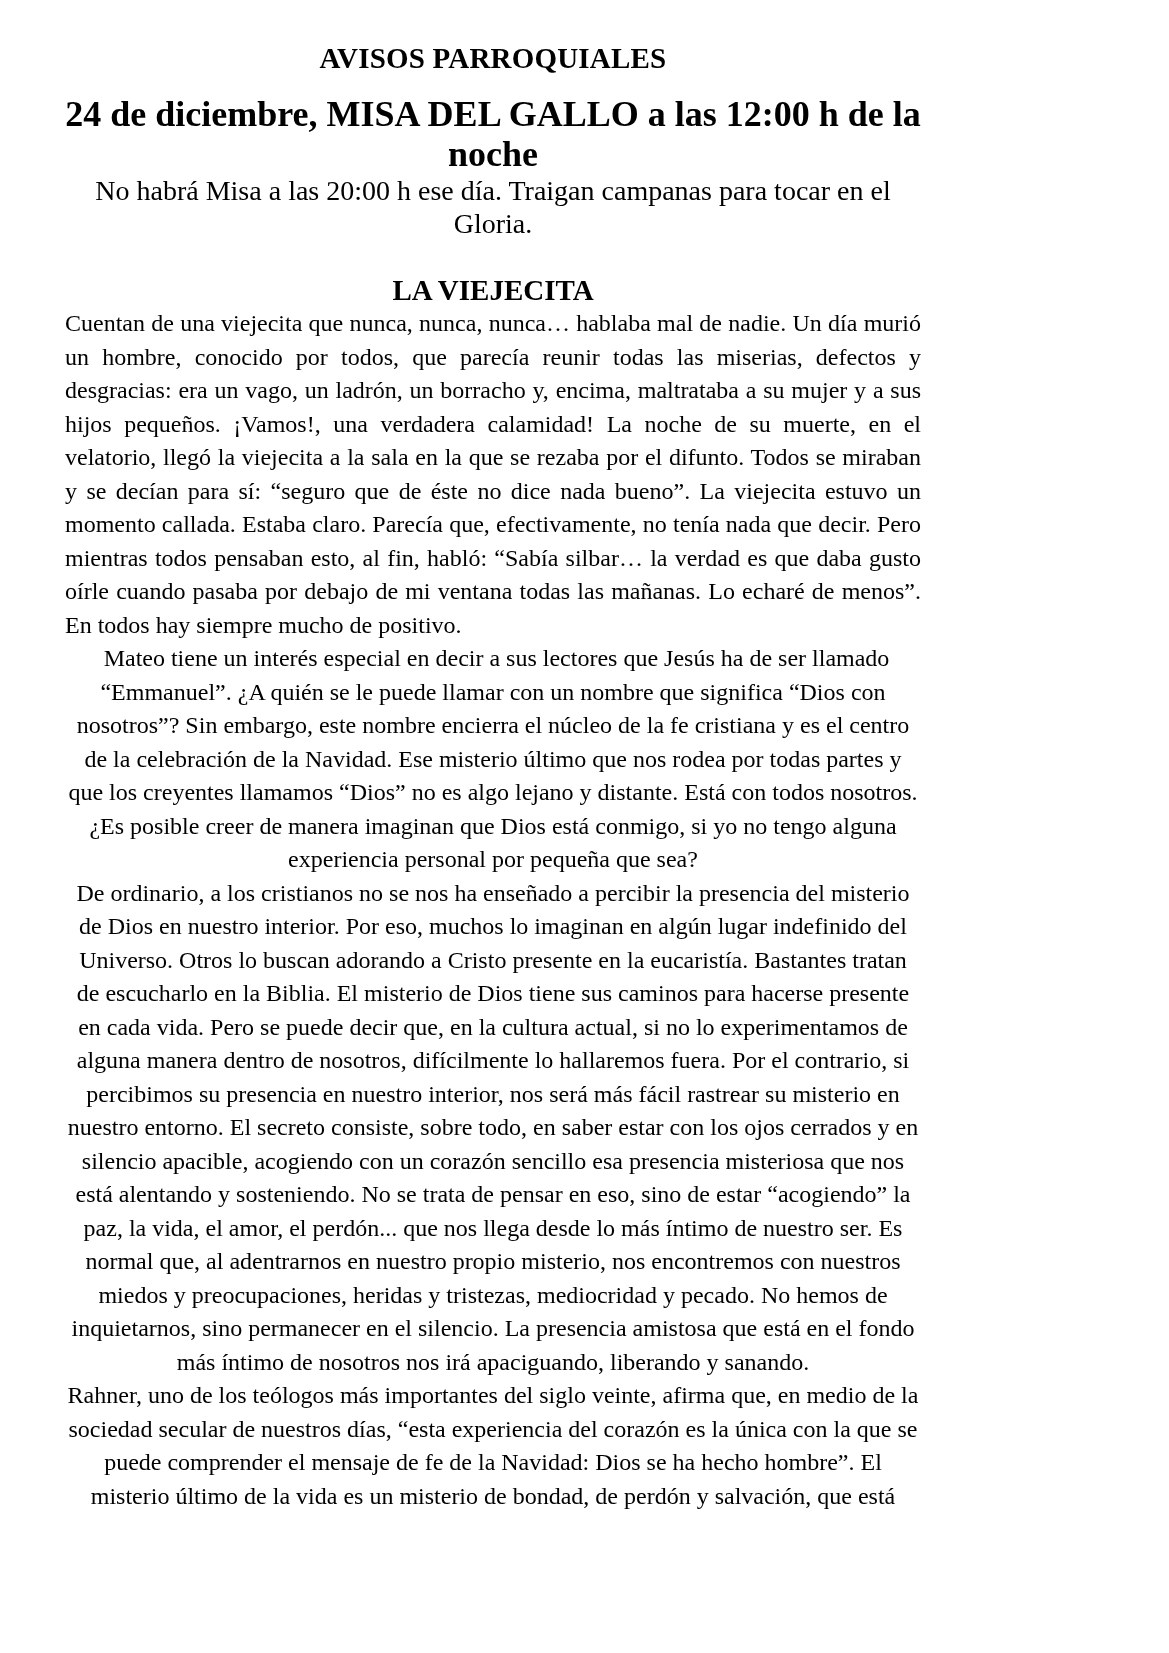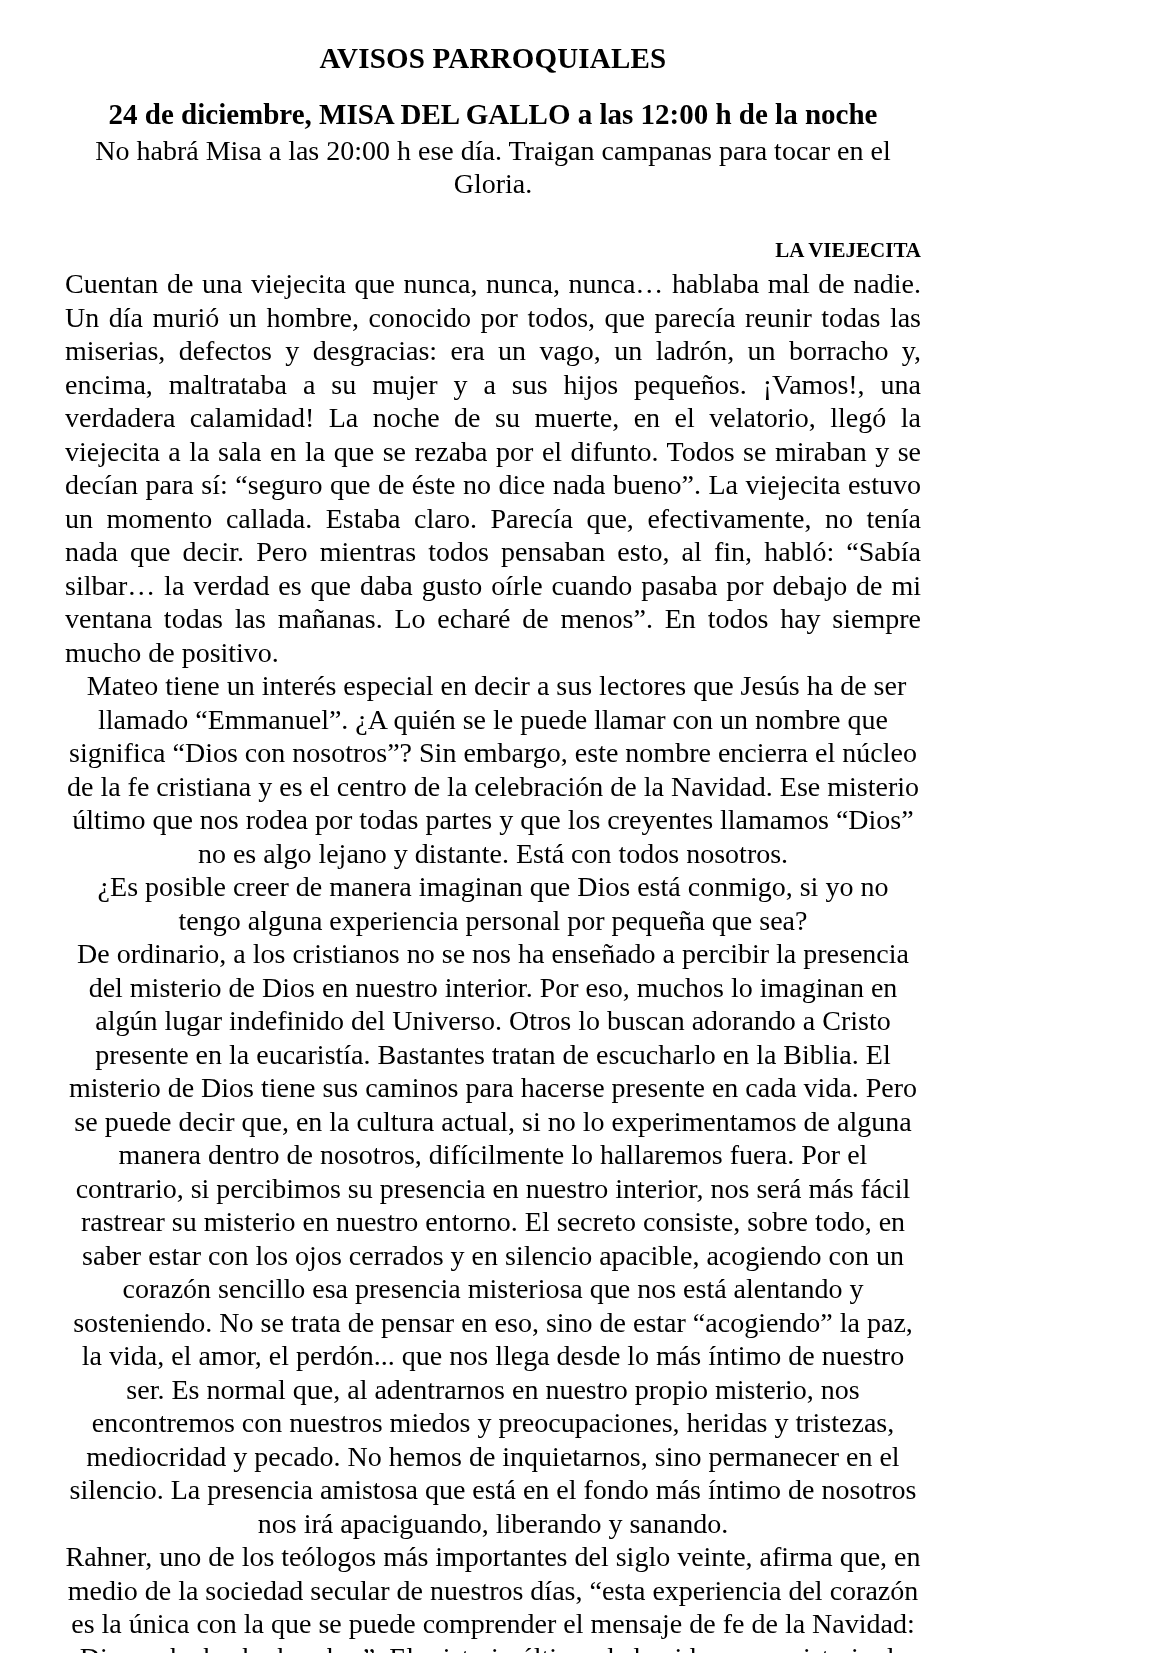--- a/index.html
+++ b/index.html
@@ -21,43 +21,43 @@
   .doc-title {
     text-align: center;
     font-weight: bold;
     font-size: 29px;
     line-height: 33px;
     letter-spacing: 0.2px;
   }
   .headline {
     text-align: center;
     font-weight: bold;
-    font-size: 29px;
+    font-size: 36px;
     line-height: 40px;
     margin-top: 19px;
   }
   .intro-line {
     text-align: center;
     font-size: 28px;
     line-height: 33px;
   }
   .intro-block {
     margin-top: 0;
   }
   .section-heading {
-    text-align: right;
+    text-align: center;
     font-weight: bold;
-    font-size: 21px;
+    font-size: 29px;
     line-height: 34px;
   }
   .gap-sm { margin-top: 33px; }
   .gap-lg { margin-top: 48px; }
   p.body {
     margin: 0;
-    font-size: 28px;
+    font-size: 24px;
     line-height: 33.5px;
   }
   p.justify {
     text-align: justify;
     text-justify: inter-word;
   }
   p.left {
     text-align: center;
   }
   p.indent-first {

